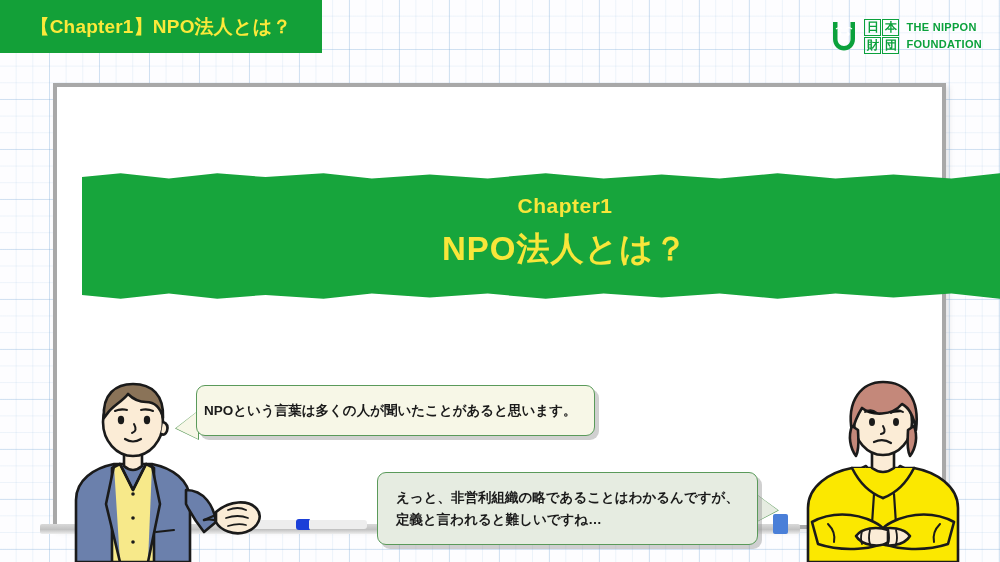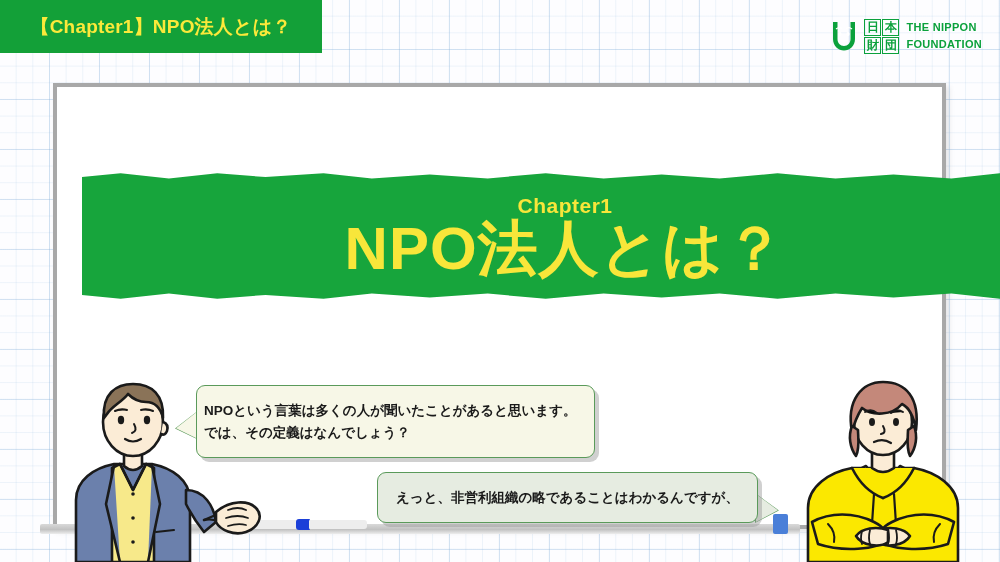--- a/index.html
+++ b/index.html
@@ -82,21 +82,21 @@
       100% 96%, 95% 99%, 90% 95%, 84% 98%, 78% 95%, 72% 99%, 66% 95%,
       60% 98%, 54% 95%, 48% 99%, 42% 95%, 36% 98%, 30% 95%, 25% 99%,
       19% 96%, 14% 99%, 9% 95%, 4% 99%, 0% 96%
     );
   }
   #chapter-label{
     color:#f8e63a;font-size:21px;font-weight:bold;letter-spacing:0.5px;
     margin-bottom:2px;
   }
   #main-title{
-    color:#f8e63a;font-size:60px;font-weight:bold;letter-spacing:1px;
+    color:#f8e63a;font-size:33px;font-weight:bold;letter-spacing:1px;
     line-height:58px;
   }
 
   
   .bubble{position:absolute;z-index:22;box-sizing:border-box;}
   .bubble .box{
     position:relative;border:1.5px solid #5a9a5a;border-radius:9px;
     padding:14px 18px 13px 18px;
     box-shadow:4px 4px 0 rgba(150,150,150,0.45);
   }
@@ -183,29 +183,29 @@
   <div id="title-block">
     <div id="chapter-label">Chapter1</div>
     <div id="main-title">NPO法人とは？</div>
   </div>
 
   <div class="bubble" id="bubble-1">
     <span class="tail-stroke"></span>
     <span class="tail"></span>
     <div class="box">
       <div class="line">NPOという言葉は多くの人が聞いたことがあると思います。</div>
-      <div class="line">では、その定義はなんでしょう？</div>
     </div>
   </div>
 
   <div class="bubble" id="bubble-2">
     <span class="tail-stroke"></span>
     <span class="tail"></span>
     <div class="box">
       <div class="line">えっと、非営利組織の略であることはわかるんですが、</div>
+      <div class="line">定義と言われると難しいですね…</div>
     </div>
   </div>
 
   <svg class="character" id="character-male" viewBox="0 0 240 190">
     <g stroke="#1a1a1a" stroke-width="2.6" stroke-linejoin="round" stroke-linecap="round">
 
       <path d="M48 190 L48 128 C48 108 66 96 86 92 L124 92 C144 96 162 108 162 128 L162 190 Z" fill="#6b80ac"></path>
 
       <path d="M92 92 L105 118 L118 92 L126 96 L126 190 L84 190 L84 96 Z" fill="#f7e98a"></path>
 

